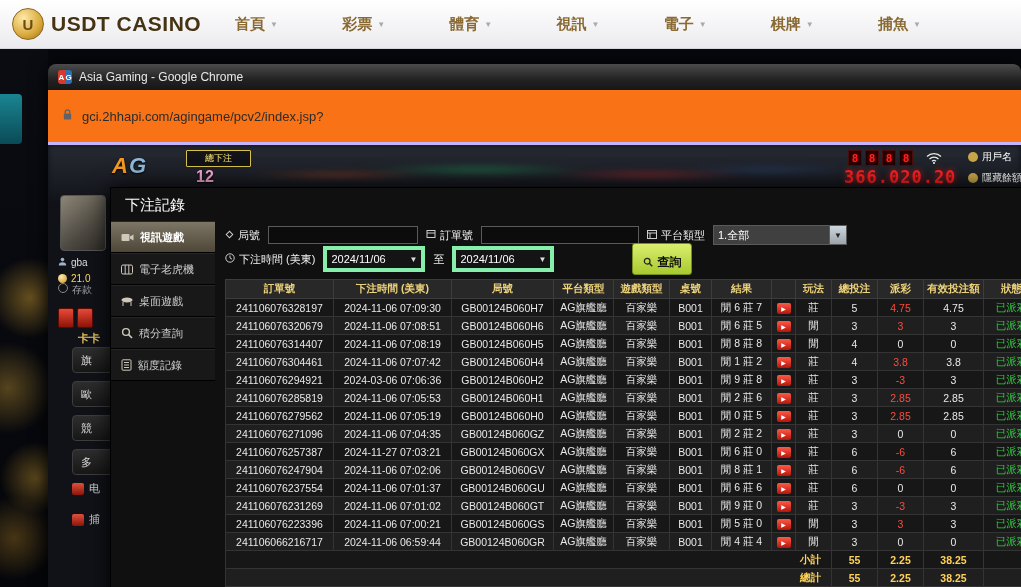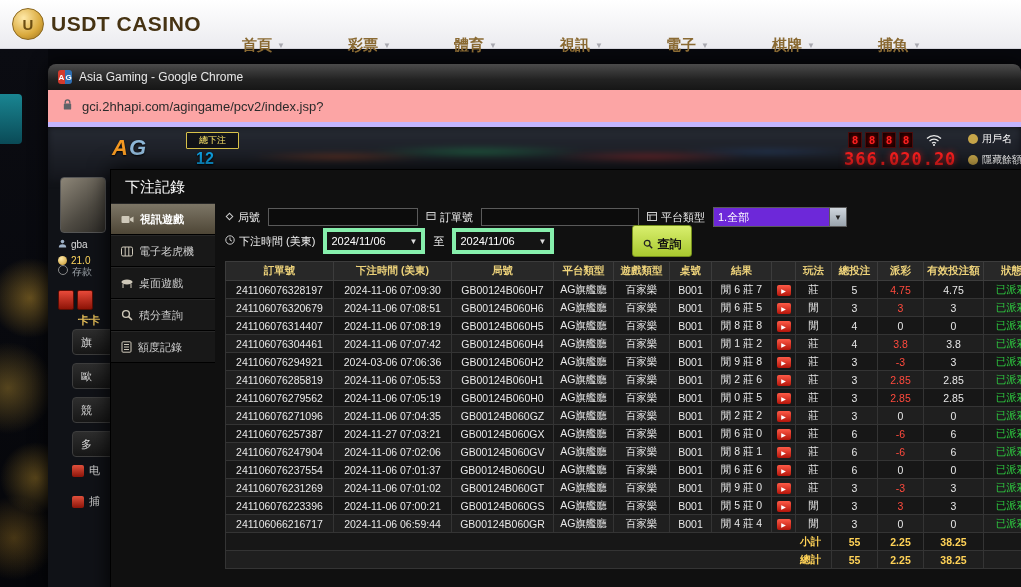--- a/index.html
+++ b/index.html
@@ -6,21 +6,21 @@
   .screen{position:relative;width:1021px;height:587px;overflow:hidden;background:#06070c;
     font-family:"Liberation Sans","DejaVu Sans",sans-serif;}
   
   .topnav{position:absolute;top:0;left:0;width:100%;height:48px;z-index:40;
     background:linear-gradient(180deg,#ffffff,#ebebef);border-bottom:1px solid #d5d5dc;}
   .brand{position:absolute;left:12px;top:8px;display:flex;align-items:center;gap:7px;cursor:pointer;}
   .coin{width:30px;height:30px;border-radius:50%;border:1px solid #8a671f;
     background:radial-gradient(circle at 35% 30%,#ffe9a8,#d9a93c 60%,#9a6f1c);
     display:flex;align-items:center;justify-content:center;color:#6b4d12;font-weight:bold;font-size:15px;}
   .brand-text{font-size:21px;font-weight:800;color:#463313;letter-spacing:.5px;}
-  .nav-items{position:absolute;left:242px;right:100px;top:0;height:48px;display:flex;align-items:flex-start;justify-content:space-between;margin-top:36px;}
+  .nav-items{position:absolute;left:235px;right:100px;top:0;height:48px;display:flex;align-items:center;justify-content:space-between;}
   .nav-item{display:flex;align-items:center;gap:5px;cursor:pointer;}
   .nav-label{color:#8a6a33;font-size:15px;font-weight:bold;}
   .nav-chev{color:#a9a9b0;font-size:8px;}
   
   .stage{position:absolute;top:48px;left:0;right:0;bottom:0;background:#07080d;}
   .gold-texture{position:absolute;left:0;top:0;width:48px;height:100%;
     background:
       radial-gradient(circle at 30px 250px, rgba(214,164,50,.45), transparent 40px),
       radial-gradient(circle at 8px 340px, rgba(230,180,60,.35), transparent 46px),
       radial-gradient(circle at 36px 430px, rgba(214,164,50,.4), transparent 36px),
@@ -30,36 +30,36 @@
     background:linear-gradient(180deg,#1b93a0,#0a515e);border-radius:0 4px 4px 0;}
   
   .browser{position:absolute;left:48px;top:16px;width:973px;height:523px;border-radius:8px 8px 0 0;
     box-shadow:0 0 18px rgba(0,0,0,.85);}
   .titlebar{height:26px;background:linear-gradient(180deg,#4b4b4b,#222 60%,#161616);
     border-radius:8px 8px 0 0;display:flex;align-items:center;padding:0 10px;gap:7px;}
   .fav{width:14px;height:14px;border-radius:3px;overflow:hidden;display:flex;flex:none;}
   .fav span{flex:1;color:#fff;font-size:8px;font-weight:bold;display:flex;align-items:center;justify-content:center;}
   .fav .fa{background:#d23b2e;} .fav .fg{background:#2f6fb2;}
   .win-title{color:#e8e8e8;font-size:12px;white-space:nowrap;}
-  .urlbar{height:28px;background:#fca5a5;display:flex;align-items:center;gap:9px;padding:2px 14px;border-bottom:5px solid #c4b5fd;cursor:text;}
+  .urlbar{height:28px;background:#f97316;display:flex;align-items:center;gap:9px;padding:12px 14px;border-bottom:3px solid #c4b5fd;cursor:text;}
   .url-text{color:#2b2b2b;font-size:13px;}
   .content{position:relative;height:510px;background:#101217;overflow:hidden;}
   .casino-blur{position:absolute;top:0;left:0;width:100%;height:54px;filter:blur(3px);
     background:
       radial-gradient(ellipse at 290px 30px, rgba(140,60,30,.8), transparent 90px),
       radial-gradient(ellipse at 430px 25px, rgba(30,110,70,.8), transparent 110px),
       radial-gradient(ellipse at 600px 30px, rgba(160,40,40,.7), transparent 100px),
       radial-gradient(ellipse at 720px 25px, rgba(40,80,140,.6), transparent 90px),
       linear-gradient(180deg,#262a33,#14161c);}
   
   .ag-logo{position:absolute;left:64px;top:8px;font-style:italic;font-weight:900;font-size:22px;letter-spacing:1px;text-shadow:0 1px 2px #000;}
   .ag-a{color:#f59a23;} .ag-g{color:#8fb8d8;}
   .bet-tag{position:absolute;left:138px;top:5px;border:1px solid #d8c24a;color:#ffe86a;font-size:9px;
-    padding:1px 12px;border-radius:1px;background:rgba(0,0,0,.45);}
-  .bet-value{position:absolute;left:148px;top:23px;color:#0ea5e9;font-weight:bold;font-size:16px;text-shadow:0 1px 2px #000;text-align:right;}
+    padding:1px 18px;border-radius:1px;background:rgba(0,0,0,.45);}
+  .bet-value{position:absolute;left:148px;top:23px;color:#f9a8d4;font-weight:bold;font-size:16px;text-shadow:0 1px 2px #000;text-align:right;}
   .led-digits{position:absolute;left:800px;top:5px;display:flex;gap:3px;}
   .led-digit{width:12px;height:14px;background:#1a0000;border:1px solid #4a0d0d;color:#ff2222;
     font-family:"DejaVu Sans Mono",monospace;font-size:11px;font-weight:bold;display:flex;align-items:center;justify-content:center;
     text-shadow:0 0 4px rgba(255,0,0,.8);}
   .led-total{position:absolute;left:796px;top:22px;color:#ff1f1f;font-family:"DejaVu Sans Mono",monospace;
     font-size:17px;font-weight:bold;letter-spacing:1px;text-shadow:0 0 6px rgba(255,30,30,.7);}
   .wifi{position:absolute;left:878px;top:6px;}
   .right-menu{position:absolute;left:920px;top:5px;display:flex;flex-direction:column;gap:7px;}
   .rm-row{display:flex;align-items:center;gap:4px;color:#fff;font-size:10px;white-space:nowrap;}
   .rm-ico{width:10px;height:10px;border-radius:50%;background:#c7a64a;display:inline-block;flex:none;}
@@ -88,21 +88,21 @@
   .menu{width:104px;flex:none;}
   .menu-item{height:30px;display:flex;align-items:center;gap:6px;padding-left:10px;background:#181818;
     border-top:1px solid #262626;border-bottom:1px solid #000;color:#ccc;font-size:11px;cursor:pointer;white-space:nowrap;}
   .menu-item.active{background:linear-gradient(180deg,#7d7666,#4e4636);color:#fff;font-weight:bold;}
   .menu-icon{display:flex;align-items:center;flex:none;}
   .pane{flex:1;padding:2px 0 0 10px;}
   .filter-row{display:flex;align-items:center;gap:8px;height:24px;color:#eee;font-size:11px;}
   .f-label{display:flex;align-items:center;gap:4px;white-space:nowrap;}
   .f-input{width:142px;height:16px;background:#0c0c0c;border:1px solid #5a5a5a;color:#fff;font-size:11px;padding:0 3px;}
   .f-input.order{width:150px;}
-  .f-select{width:132px;height:18px;background:#6d28d9;border:1px solid #5a5a5a;display:flex;align-items:center;cursor:pointer;}
+  .f-select{width:132px;height:18px;background:#404040;border:1px solid #5a5a5a;display:flex;align-items:center;cursor:pointer;}
   .f-select .val{flex:1;padding-left:4px;font-size:11px;color:#fff;}
   .f-select .arrow{width:16px;height:100%;background:linear-gradient(180deg,#cfd6dd,#9aa4ad);color:#222;font-size:8px;
     display:flex;align-items:center;justify-content:center;border-left:1px solid #5a5a5a;}
   .f-date{width:86px;height:18px;background:#141414;border:4px solid #86efac;display:flex;align-items:center;
     justify-content:space-between;padding:0 4px;color:#fff;font-size:11px;cursor:pointer;}
   .f-date .arrow{font-size:8px;color:#ddd;}
   .search-btn{display:flex;align-items:center;gap:4px;background:linear-gradient(180deg,#d9ef6e,#a9c92f);
     border:1px solid #76901d;border-radius:3px;color:#111;font-weight:bold;font-size:12px;padding:10px 10px 3px;
     cursor:pointer;margin-left:70px;font-family:inherit;}
   

